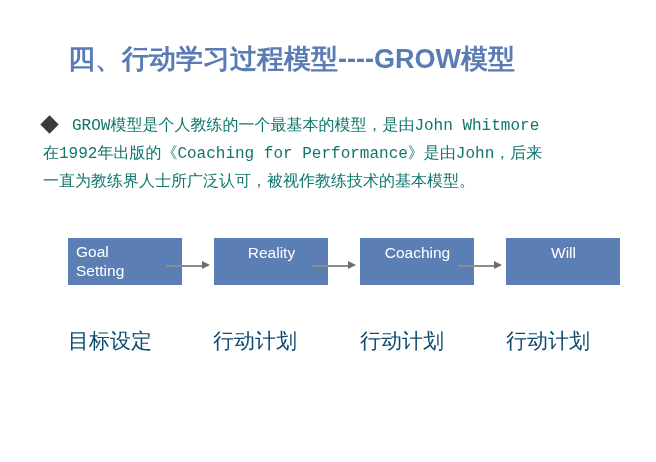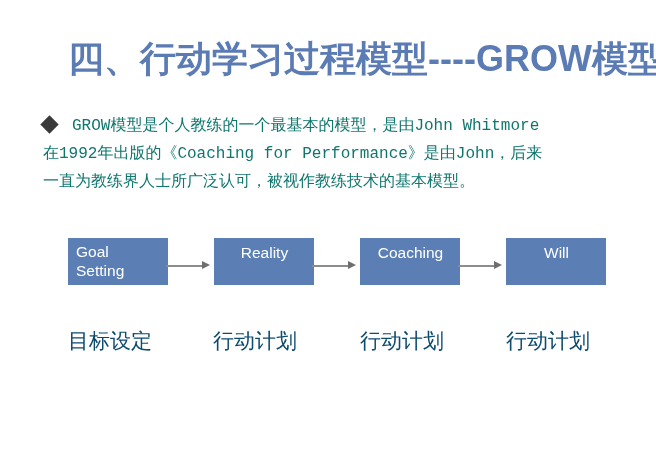--- a/index.html
+++ b/index.html
@@ -23,21 +23,21 @@
     inset: 0;
     background: #ffffff;
   }
 
   
   #slide-title {
     position: absolute;
     left: 68px;
     top: 40px;
     width: 560px;
-    font-size: 36px;
+    font-size: 27px;
     font-weight: bold;
     letter-spacing: 0px;
     color: #5B7BB4;
     white-space: nowrap;
     line-height: 38px;
   }
 
   
   #body-block {
     position: absolute;
@@ -70,21 +70,21 @@
   #flow-diagram {
     position: absolute;
     left: 0;
     top: 238px;
     width: 656px;
     height: 48px;
   }
   .flow-box {
     position: absolute;
     top: 0;
-    width: 100px;
+    width: 114px;
     height: 47px;
     background: #5B7FB5;
     box-sizing: border-box;
     color: #ffffff;
     font-size: 15.5px;
     line-height: 19px;
     padding: 4px 0 0 8px;
     text-align: left;
   }
   .flow-box.centered {

